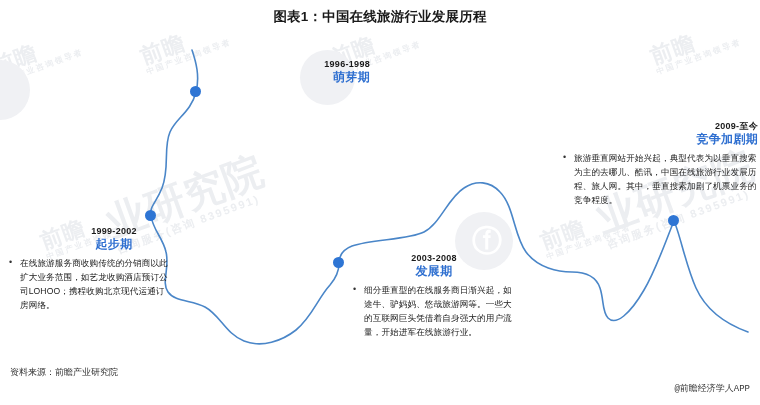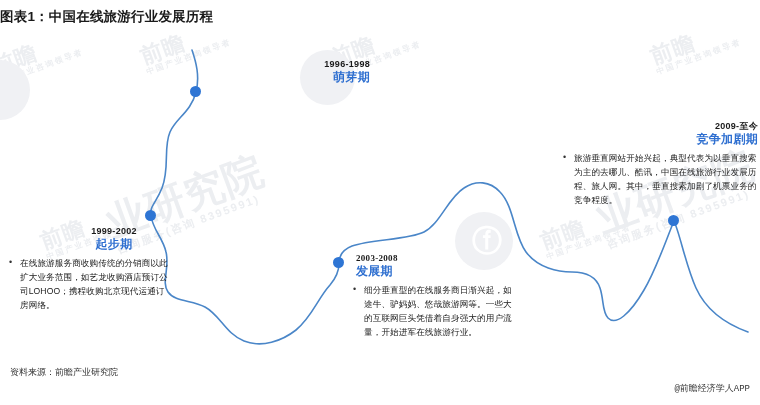--- a/index.html
+++ b/index.html
@@ -21,20 +21,21 @@
     background: #ffffff;
     overflow: hidden;
   }
 
   
   #chart-title {
     position: absolute;
     left: 0;
     top: 7px;
     width: 760px;
+    text-align: center;
     font-size: 13.5px;
     font-weight: bold;
     color: #1a1a1a;
     letter-spacing: 0.2px;
     line-height: 20px;
     white-space: nowrap;
   }
 
   
   #watermarks {
@@ -132,21 +133,21 @@
   }
 
   
   #stage-1 { left: 210px; top: 58px; width: 160px; }
   #stage-1 .stage-head { text-align: right; padding-left: 4px; }
 
   #stage-2 { left: 8px;  top: 225px; width: 160px; }
   #stage-2 .stage-head { text-align: center; padding-left: 52px; }
 
   #stage-3 { left: 352px; top: 252px; width: 160px; }
-  #stage-3 .stage-head { text-align: left; padding-left: 4px; font-family: Liberation Serif, serif; }
+  #stage-3 .stage-head { text-align: center; padding-left: 4px; }
 
   #stage-4 { left: 562px; top: 120px; width: 196px; }
   #stage-4 .stage-head { text-align: right; padding-left: 62px; }
 
   
   #footer-source {
     position: absolute;
     left: 10px;
     bottom: 26px;
     font-size: 9px;

